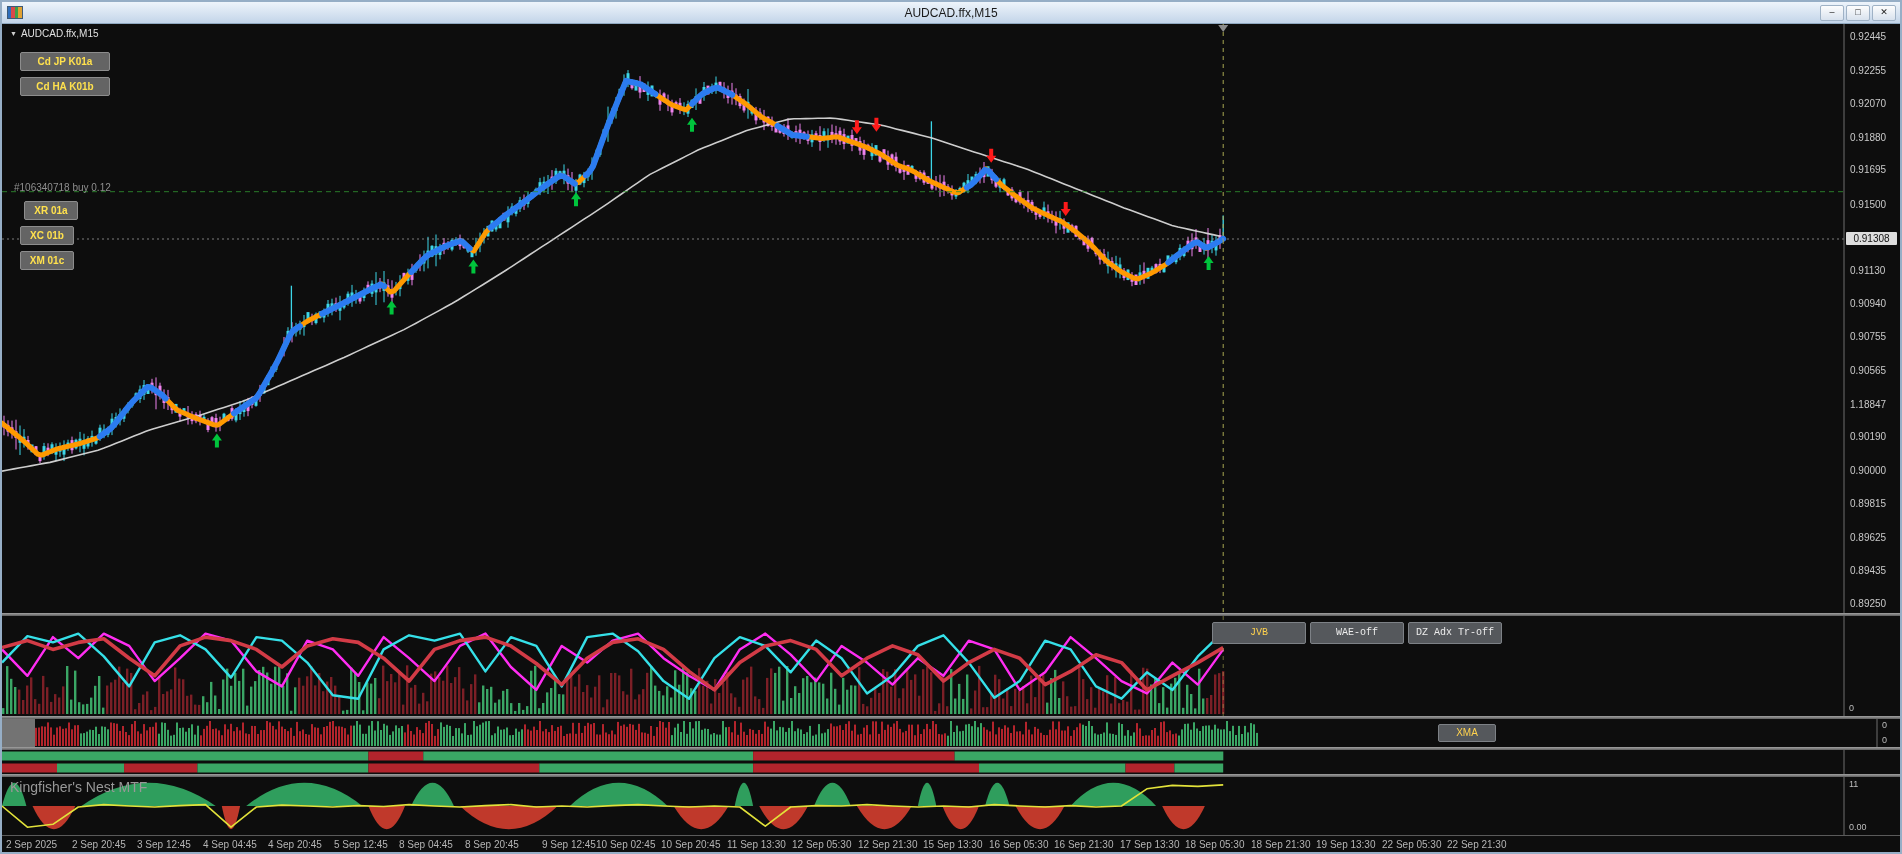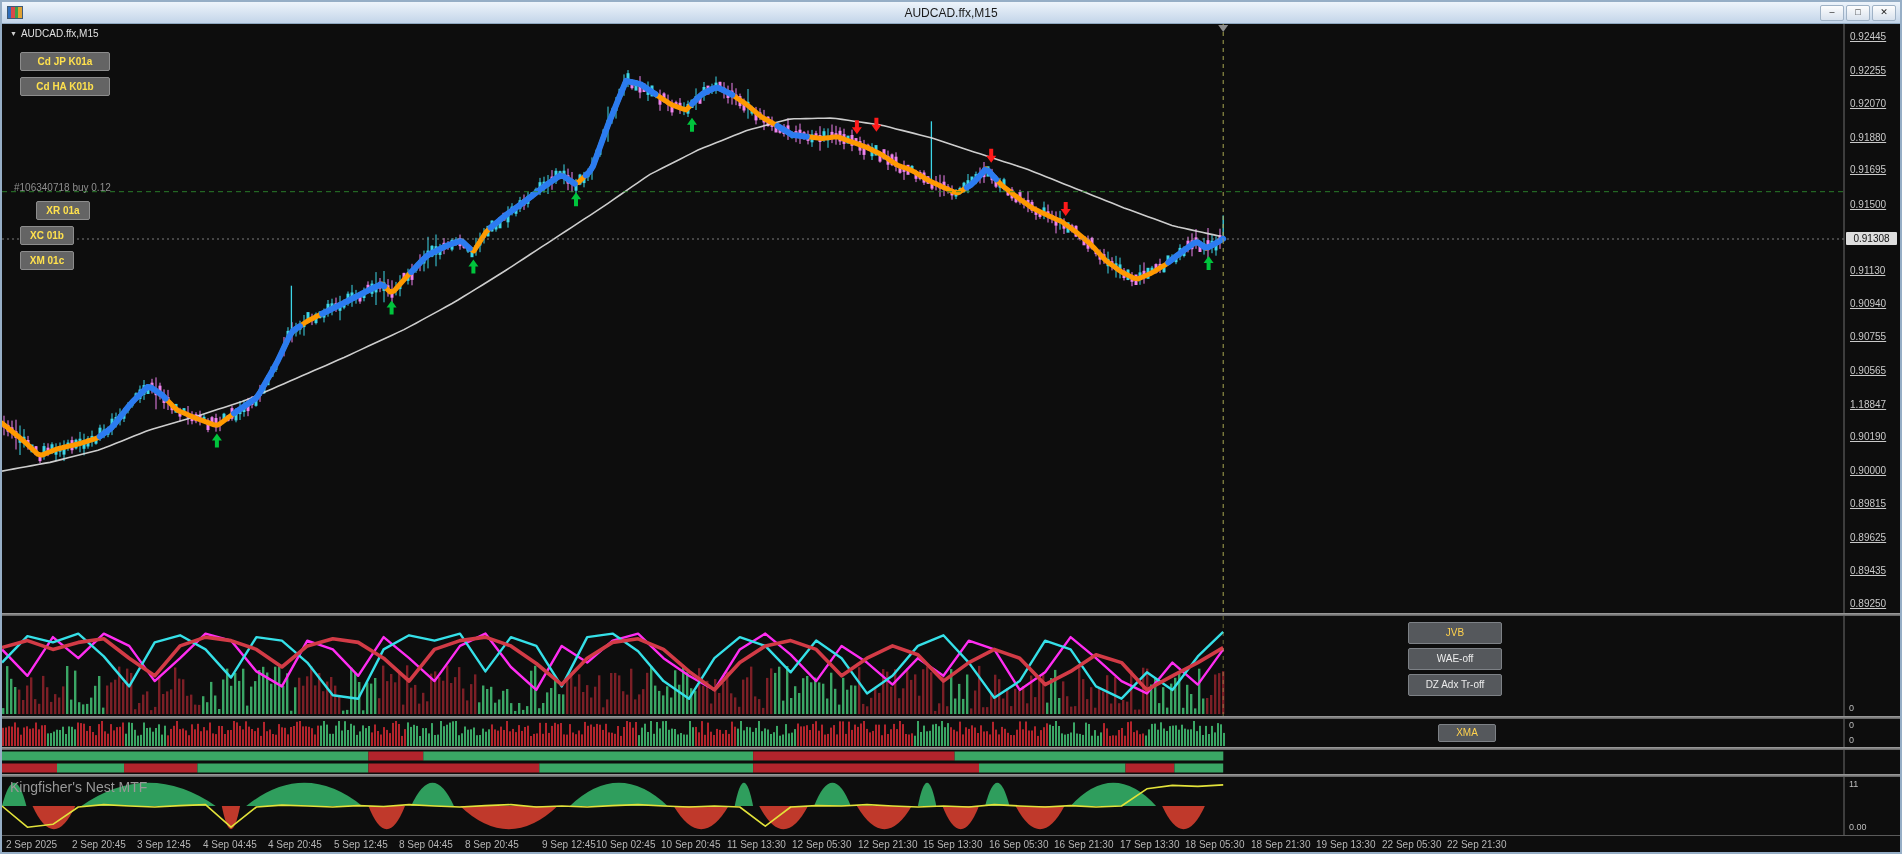--- a/index.html
+++ b/index.html
@@ -10,41 +10,41 @@
   .app-icon{width:14px;height:11px;margin-left:5px;border:1px solid #3d5a77;
        background:linear-gradient(90deg,#2f6fbd 0 25%,#d94a4a 25% 50%,#3da04a 50% 75%,#e0a133 75% 100%);}
   .title{position:absolute;left:0;right:0;text-align:center;font-size:12px;color:#1a1a1a;pointer-events:none;}
   .winbtns{margin-left:auto;display:flex;gap:2px;padding-right:4px;z-index:2;}
   .wbtn{width:24px;height:16px;font-size:9px;line-height:13px;text-align:center;
        background:linear-gradient(#fdfdfd,#d8e2ee);border:1px solid #9fb2c6;border-radius:2px;color:#222;padding:0;}
   .frame{position:absolute;top:22px;left:0;right:0;bottom:0;display:flex;flex-direction:column;}
   .pane{position:relative;background:#0d0d0d;overflow:hidden;}
   #main{flex:1;}
   #ind1{height:100px;}
-  #xma{height:28px;}
+  #xma{height:28px;margin-left:33px;}
   #strip{height:24px;}
   #kf{height:58px;}
   #taxis{height:16px;position:relative;background:#0d0d0d;border-top:1px solid #5a5a5a;}
   .sep{height:3px;background:linear-gradient(#a2a2a2,#5e5e5e);}
   svg.layer{position:absolute;left:0;top:0;display:block;}
   .symlab{position:absolute;left:8px;top:4px;color:#e0e0e0;font-size:10px;display:flex;gap:4px;align-items:center;}
   .symlab .tri{font-size:7px;color:#cfcfcf;}
   .obtn{position:absolute;background:#646464;border:1px solid #8d8d8d;border-radius:2px;color:#ffe14d;
        font-size:10px;font-weight:bold;text-align:center;line-height:17px;height:17px;cursor:default;}
   #btnCdJp{left:18px;top:28px;width:88px;}
   #btnCdHa{left:18px;top:53px;width:88px;text-align:center;}
   .tradelab{position:absolute;left:12px;top:158px;color:#8f8f8f;font-size:10px;}
-  #btnXr{left:34px;top:177px;width:52px;}
+  #btnXr{left:22px;top:177px;width:52px;}
   #btnXc{left:18px;top:202px;width:52px;}
   #btnXm{left:18px;top:227px;width:52px;}
   .paxis{position:absolute;top:0;right:0;width:56px;height:100%;}
-  .plab{position:absolute;left:6px;font-size:10px;color:#c9c9c9;text-decoration:underline;}
+  .plab{position:absolute;left:6px;font-size:10px;color:#c9c9c9;}
   .pbadge{position:absolute;left:2px;width:51px;background:#dedede;color:#111;font-size:10px;
        text-align:center;border-radius:1px;padding:1px 0;}
-  .ibtns{position:absolute;right:398px;top:6px;display:flex;flex-direction:column;gap:4px;}
+  .ibtns{position:absolute;right:398px;top:6px;display:flex;gap:4px;font-family:Liberation Mono, monospace;}
   .ibtn{width:92px;height:20px;line-height:20px;background:#55585c;border:1px solid #7d8186;
        border-radius:2px;color:#ececec;font-size:10px;text-align:center;cursor:default;}
   .ibtn.accent{color:#ffd24d;}
   #xmaBtn{position:absolute;right:404px;top:5px;width:56px;height:16px;line-height:16px;color:#ffd24d;}
   .kflab{position:absolute;left:8px;top:2px;color:#989898;font-size:14px;}
   .axlab{position:absolute;font-size:9px;color:#bdbdbd;}
   .tlab{position:absolute;bottom:2px;font-size:10px;color:#b5b5b5;white-space:nowrap;}
 </style>
 </head>
 <body>

